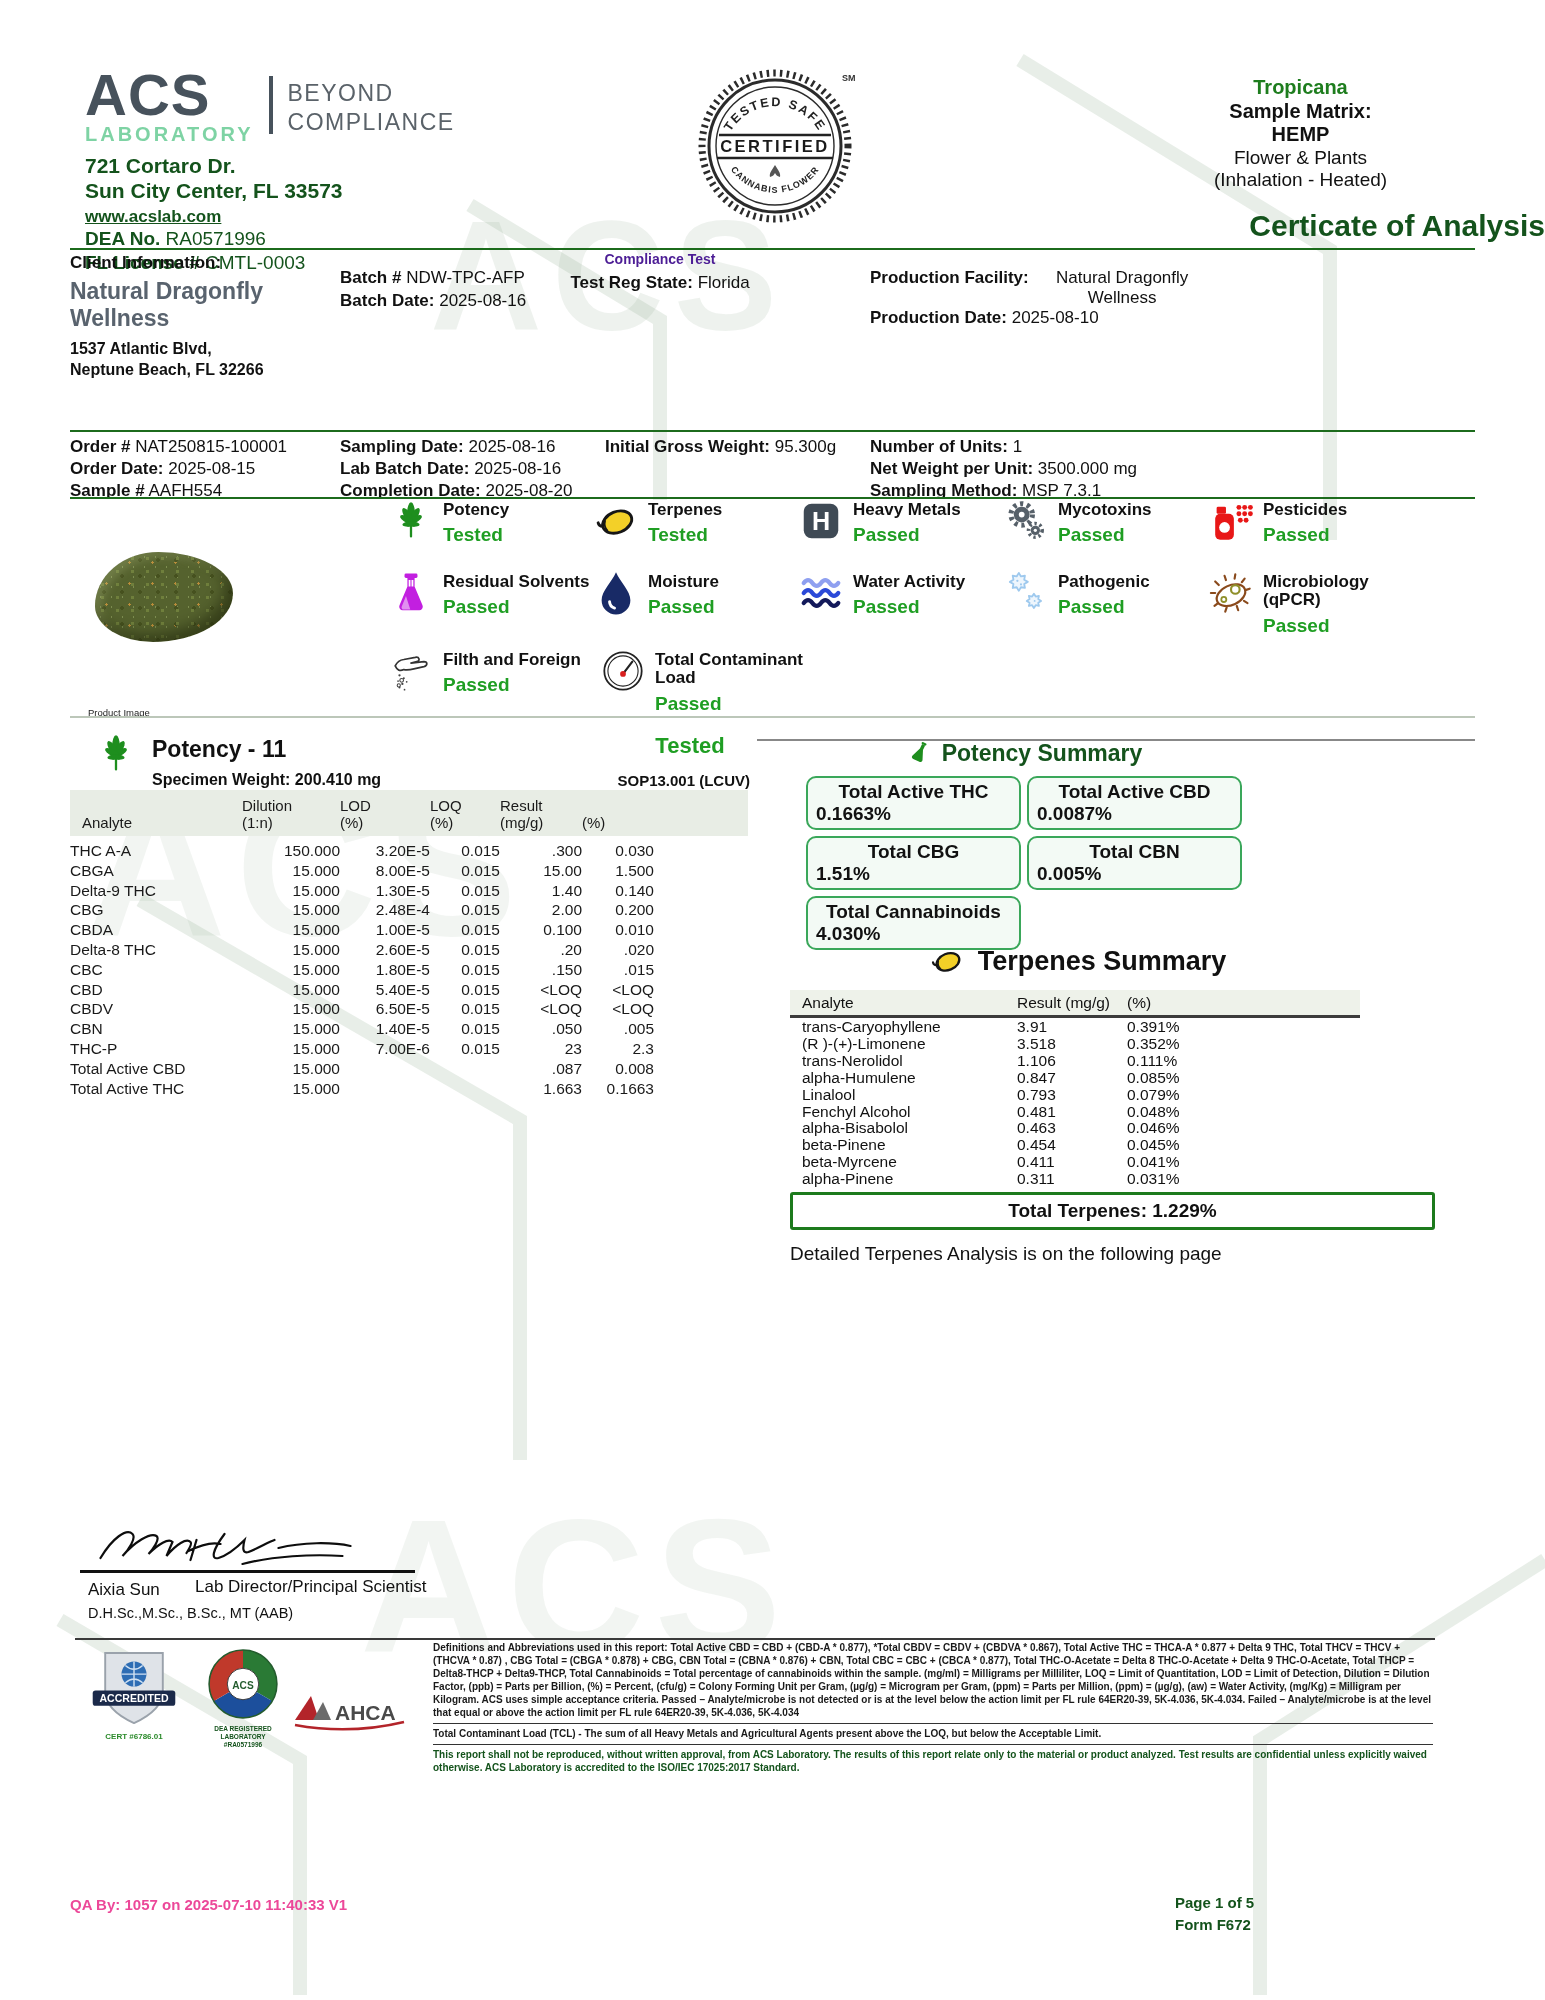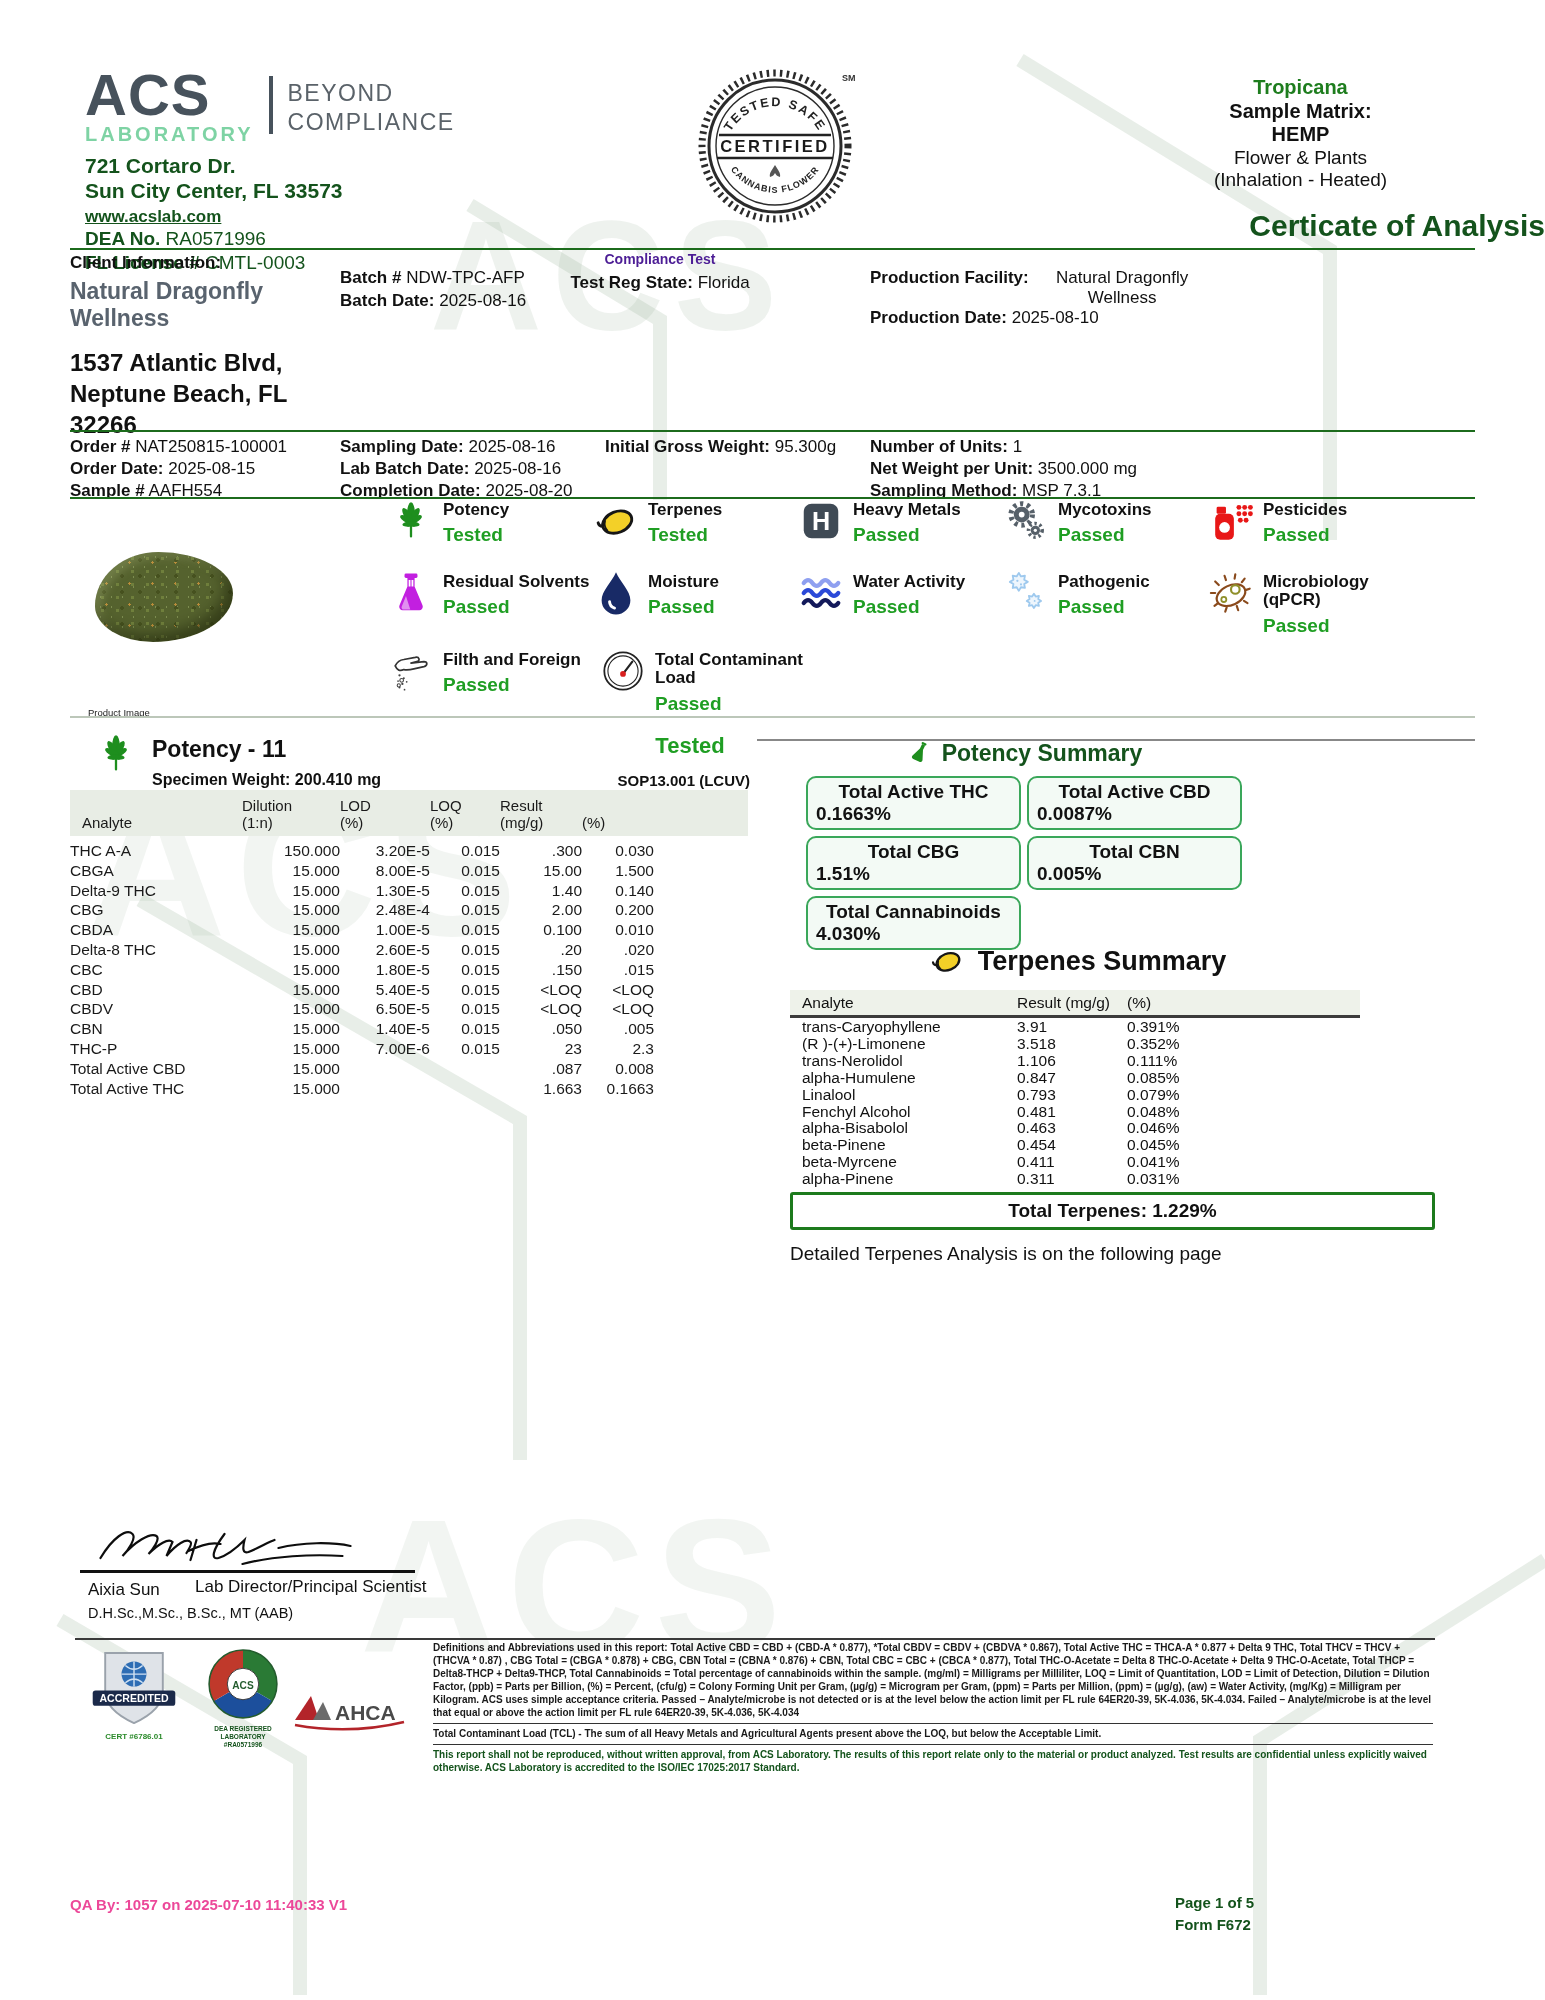--- a/index.html
+++ b/index.html
@@ -38,21 +38,21 @@
   #line2{left:70px;top:430px;width:1405px}
   #line3{left:70px;top:497px;width:1405px}
   .sageline{left:70px;top:716px;width:1405px;height:2px;background:#bcc7b9}
 
   .kv{font-size:17px;line-height:1.18;margin-bottom:3px}
   .kv b{font-weight:bold}
 
   .c1{left:70px;top:253px;width:270px}
   .client-label{font-size:17px;font-weight:bold}
   .client-name{font-size:23px;font-weight:bold;color:#59636e;margin-top:5px}
-  .client-addr{font-size:24px;font-weight:bold;margin-top:15px;line-height:1.3}
+  .client-addr{font-size:16px;font-weight:bold;margin-top:7px;line-height:1.3}
   .c2{left:340px;top:268px}
   .c3{left:545px;top:251px;width:230px;text-align:center}
   .compliance{color:#4c1d95;font-weight:bold;font-size:14px;margin-bottom:6px}
   .c4{left:870px;top:268px;width:480px}
   .fac-row{display:flex}
   .fac-label{font-weight:bold;font-size:17px;white-space:nowrap}
   .fac-val{font-size:17px;width:175px;text-align:center;line-height:1.18;margin-left:6px}
 
   .o1{left:70px;top:437px}.o2{left:340px;top:437px}.o3{left:605px;top:437px}.o4{left:870px;top:437px}
   .ord .kv{margin-bottom:2px}

